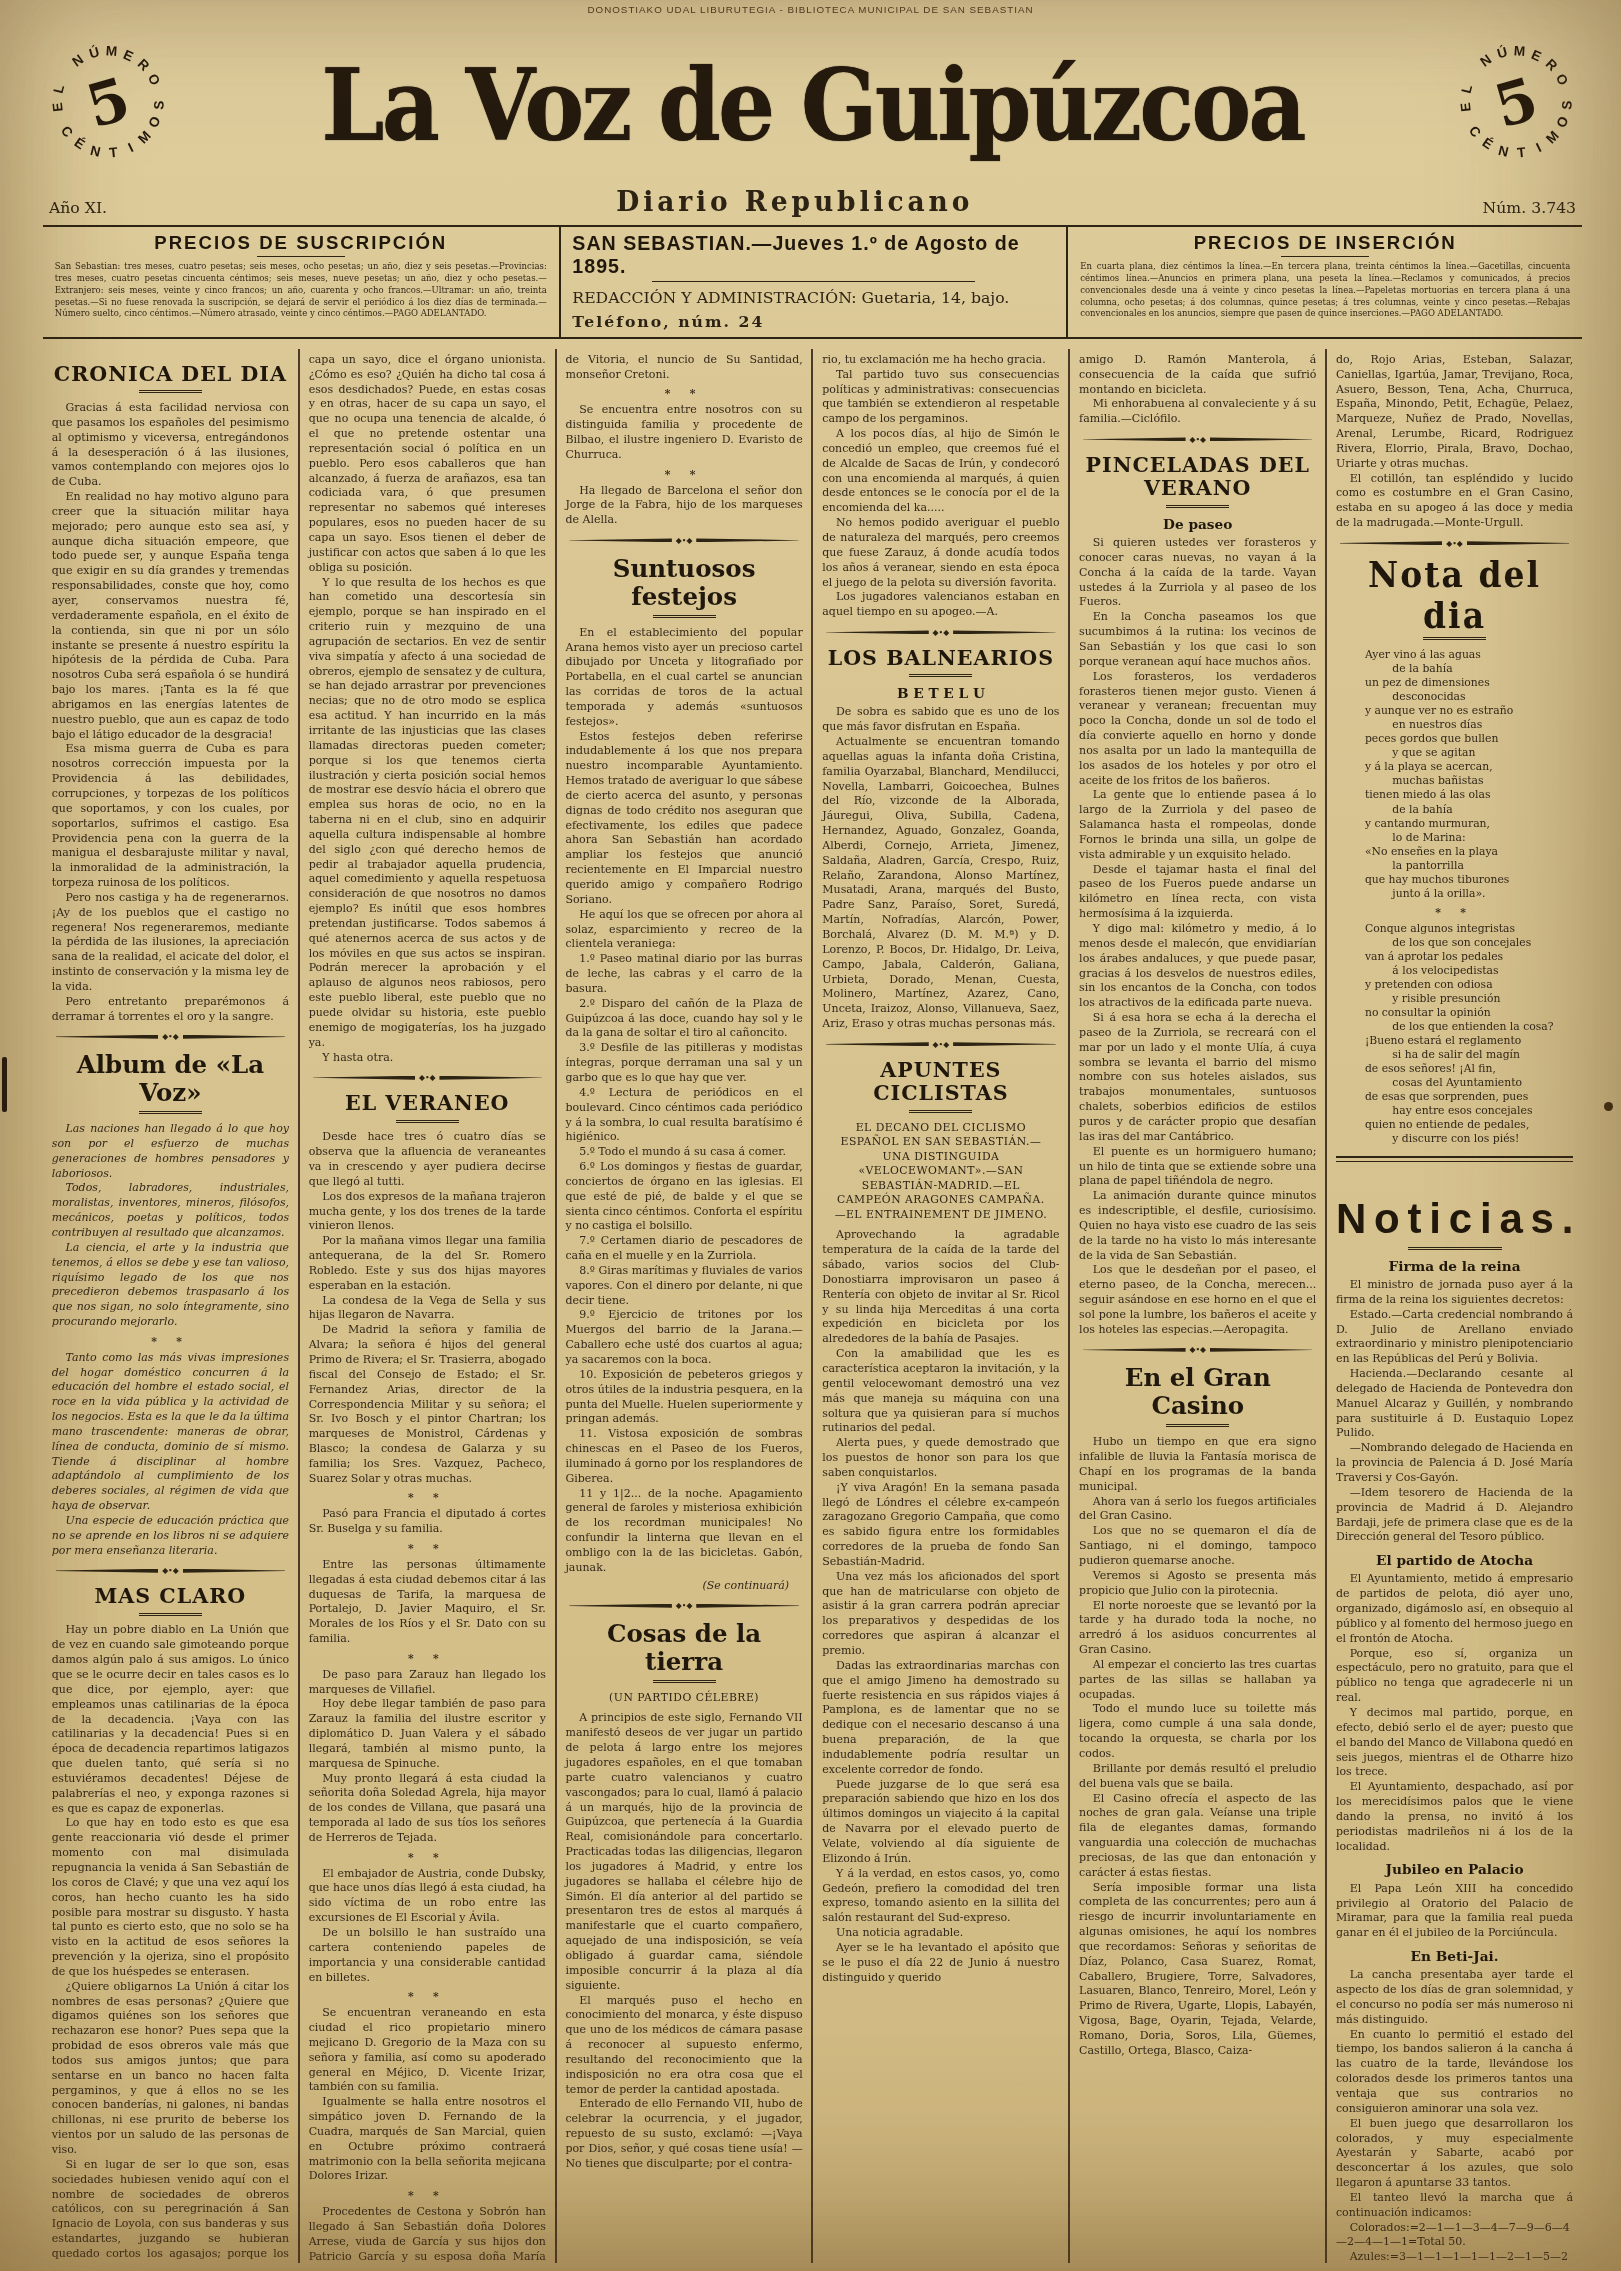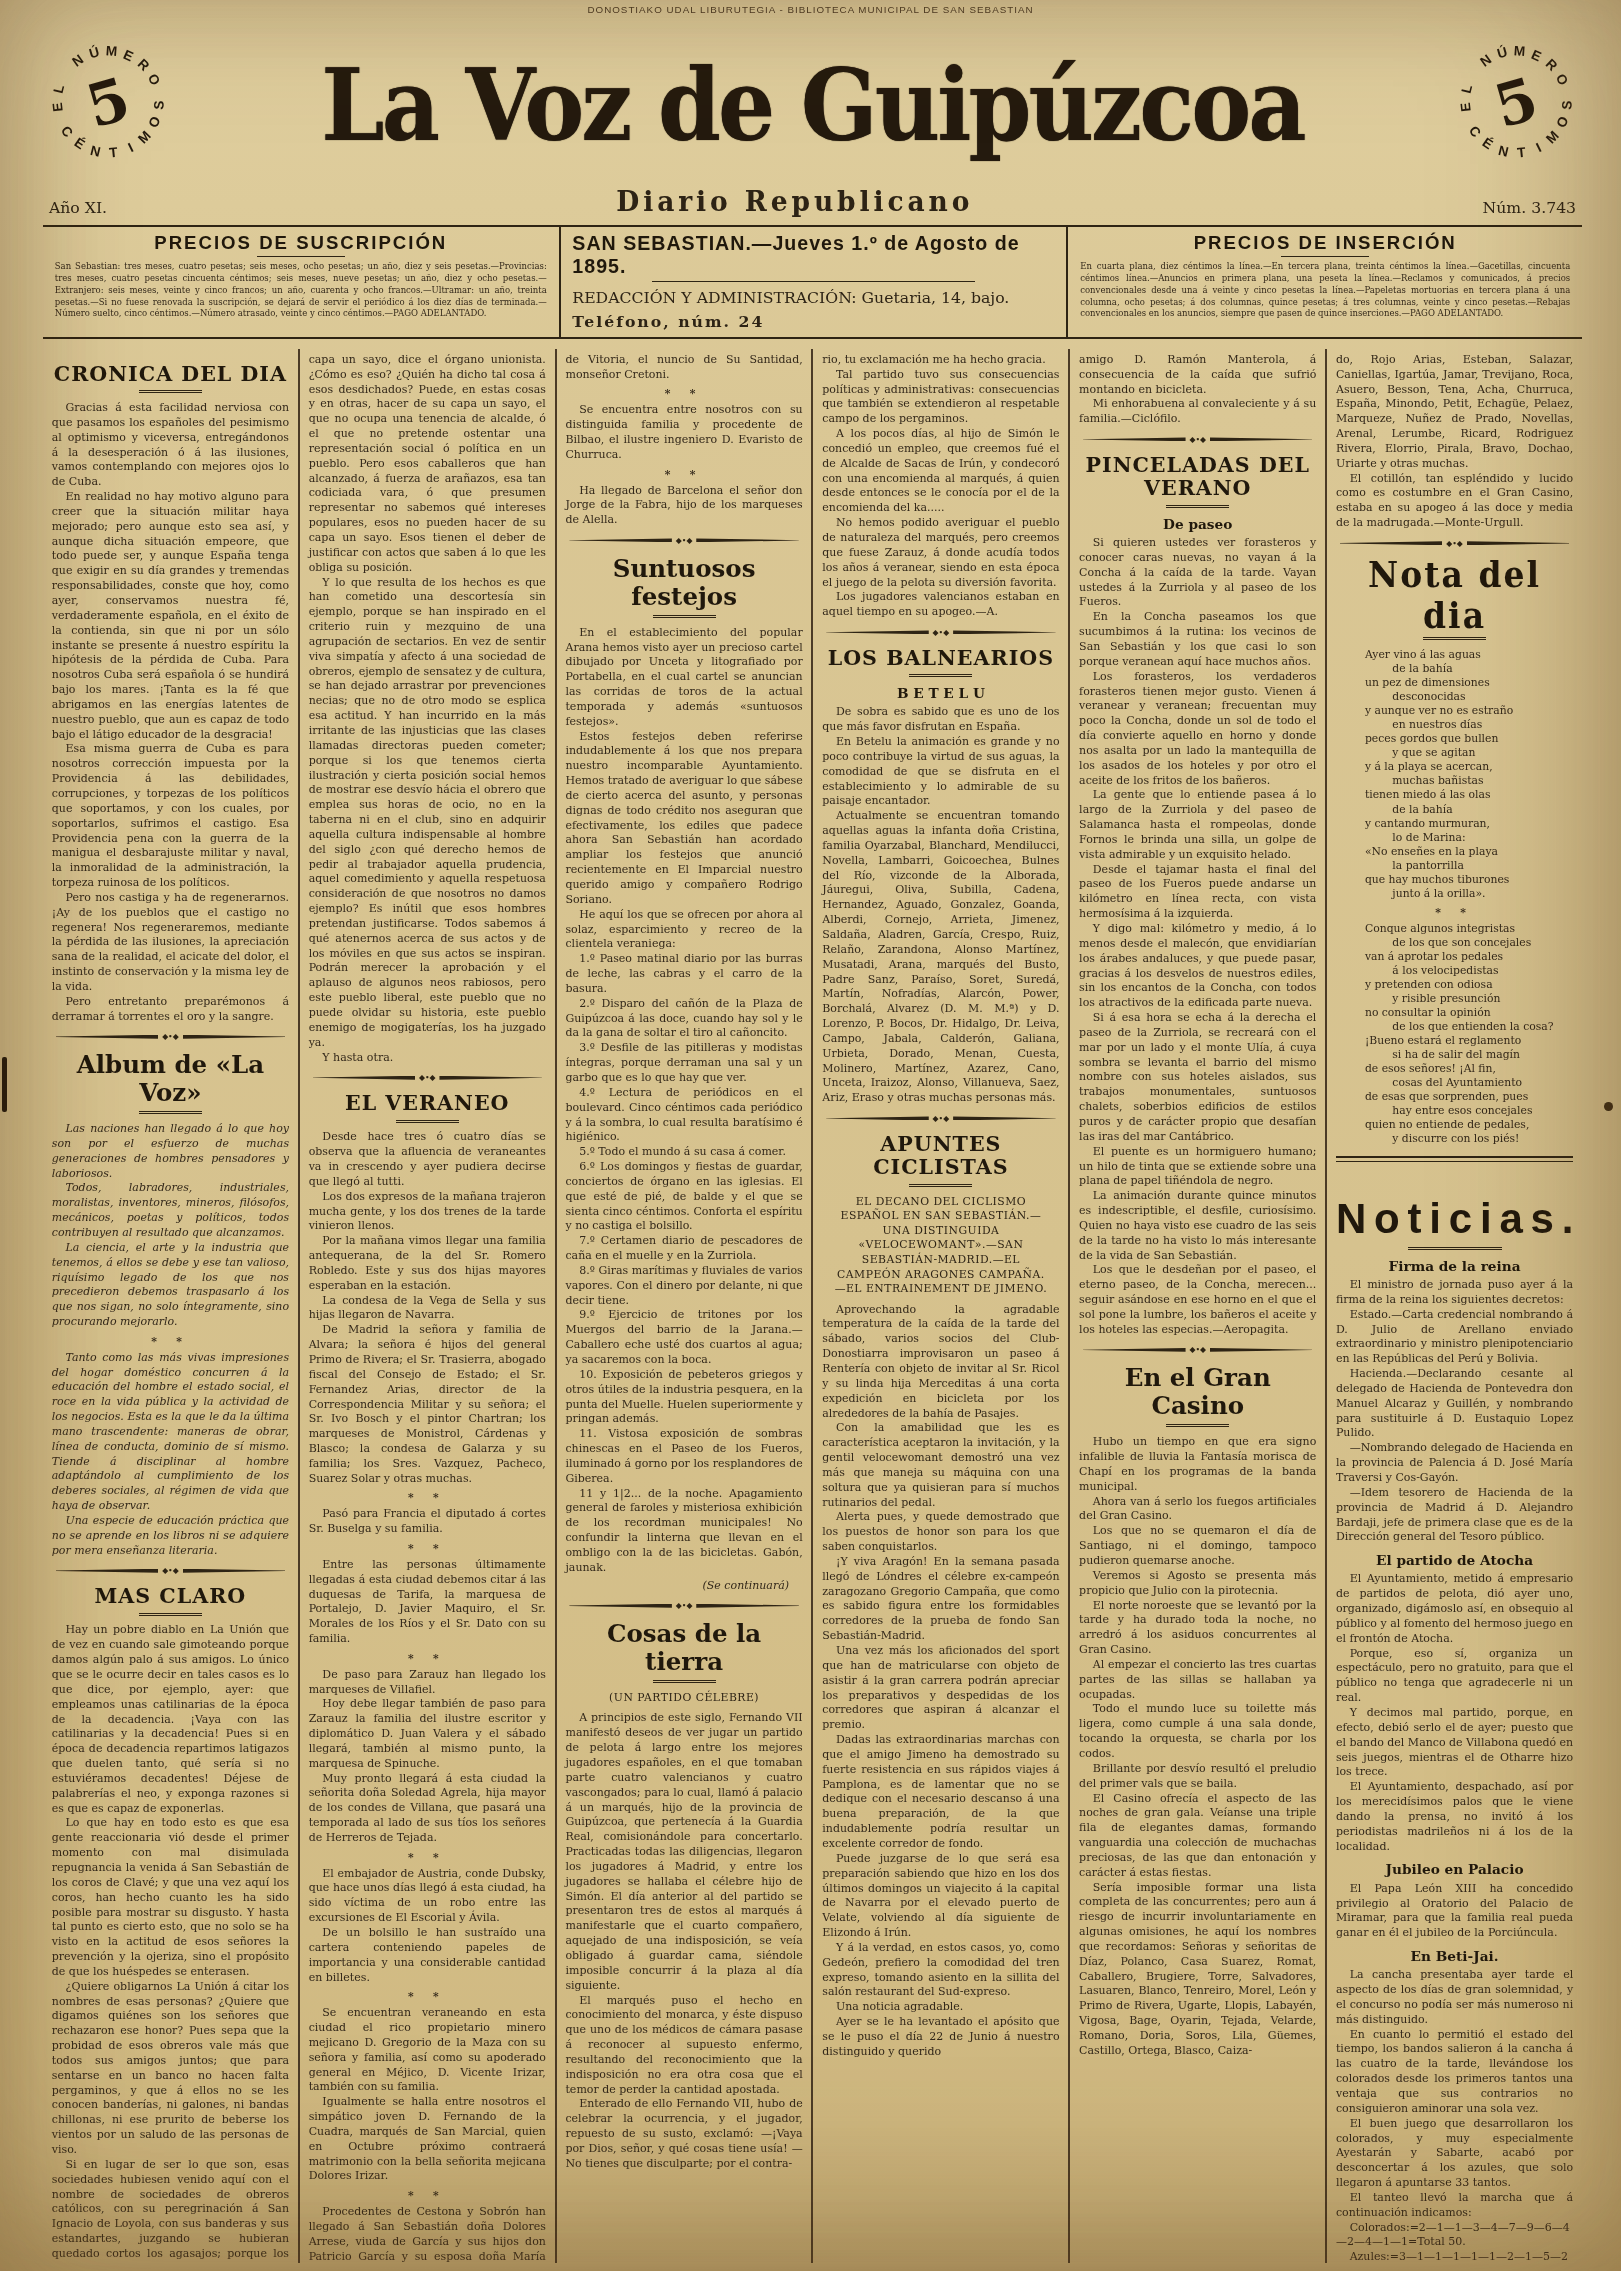--- a/index.html
+++ b/index.html
@@ -260,21 +260,20 @@
         <div class="p">Los jugadores valencianos estaban en aquel tiempo en su apogeo.—A.</div>
         <div class="orn">
           <span class="bar l"></span>
           <span class="gem">◆•◆</span>
           <span class="bar r"></span>
         </div>
         <div class="h1">LOS BALNEARIOS</div>
         <div class="hrule"></div>
         <div class="h2">B E T E L U</div>
         <div class="p">De sobra es sabido que es uno de los que más favor disfrutan en España.</div>
-        <div class="p">En Betelu la animación es grande y no poco contribuye la virtud de sus aguas, la comodidad de que se disfruta en el establecimiento y lo admirable de su paisaje encantador.</div>
         <div class="p">Actualmente se encuentran tomando aquellas aguas la infanta doña Cristina, familia Oyarzabal, Blanchard, Mendilucci, Novella, Lambarri, Goicoechea, Bulnes del Río, vizconde de la Alborada, Jáuregui, Oliva, Subilla, Cadena, Hernandez, Aguado, Gonzalez, Goanda, Alberdi, Cornejo, Arrieta, Jimenez, Saldaña, Aladren, García, Crespo, Ruiz, Relaño, Zarandona, Alonso Martínez, Musatadi, Arana, marqués del Busto, Padre Sanz, Paraíso, Soret, Suredá, Martín, Nofradías, Alarcón, Power, Borchalá, Alvarez (D. M. M.ª) y D. Lorenzo, P. Bocos, Dr. Hidalgo, Dr. Leiva, Campo, Jabala, Calderón, Galiana, Urbieta, Dorado, Menan, Cuesta, Molinero, Martínez, Azarez, Cano, Unceta, Iraizoz, Alonso, Villanueva, Saez, Ariz, Eraso y otras muchas personas más.</div>
         <div class="orn">
           <span class="bar l"></span>
           <span class="gem">◆•◆</span>
           <span class="bar r"></span>
         </div>
         <div class="h1">APUNTES CICLISTAS</div>
         <div class="hrule"></div>
         <div class="sc">EL DECANO DEL CICLISMO ESPAÑOL EN SAN SEBASTIÁN.—UNA DISTINGUIDA «VELOCEWOMANT».—SAN SEBASTIÁN-MADRID.—EL CAMPEÓN ARAGONES CAMPAÑA.—EL ENTRAINEMENT DE JIMENO.</div>
         <div class="p">Aprovechando la agradable temperatura de la caída de la tarde del sábado, varios socios del Club-Donostiarra improvisaron un paseo á Rentería con objeto de invitar al Sr. Ricol y su linda hija Merceditas á una corta expedición en bicicleta por los alrededores de la bahía de Pasajes.</div>
@@ -316,21 +315,21 @@
         </div>
         <div class="h1 lc">En el Gran Casino</div>
         <div class="hrule"></div>
         <div class="p">Hubo un tiempo en que era signo infalible de lluvia la Fantasía morisca de Chapí en los programas de la banda municipal.</div>
         <div class="p">Ahora van á serlo los fuegos artificiales del Gran Casino.</div>
         <div class="p">Los que no se quemaron el día de Santiago, ni el domingo, tampoco pudieron quemarse anoche.</div>
         <div class="p">Veremos si Agosto se presenta más propicio que Julio con la pirotecnia.</div>
         <div class="p">El norte noroeste que se levantó por la tarde y ha durado toda la noche, no arredró á los asiduos concurrentes al Gran Casino.</div>
         <div class="p">Al empezar el concierto las tres cuartas partes de las sillas se hallaban ya ocupadas.</div>
         <div class="p">Todo el mundo luce su toilette más ligera, como cumple á una sala donde, tocando la orquesta, se charla por los codos.</div>
-        <div class="p">Brillante por desvío resultó el preludio del primer vals que se baila.</div>
+        <div class="p">Brillante por demás resultó el preludio del buena vals que se baila.</div>
         <div class="p">El Casino ofrecía el aspecto de las noches de gran gala. Veíanse una triple fila de elegantes damas, formando vanguardia una colección de muchachas preciosas, de las que dan entonación y carácter á estas fiestas.</div>
         <div class="p">Sería imposible formar una lista completa de las concurrentes; pero aun á riesgo de incurrir involuntariamente en algunas omisiones, he aquí los nombres que recordamos: Señoras y señoritas de Díaz, Polanco, Casa Suarez, Romat, Caballero, Brugiere, Torre, Salvadores, Lasuaren, Blanco, Tenreiro, Morel, León y Primo de Rivera, Ugarte, Llopis, Labayén, Vigosa, Bage, Oyarin, Tejada, Velarde, Romano, Doria, Soros, Lila, Güemes, Castillo, Ortega, Blasco, Caiza-</div>
       </div>
       <div class="col">
         <div class="p noind">do, Rojo Arias, Esteban, Salazar, Caniellas, Igartúa, Jamar, Trevijano, Roca, Asuero, Besson, Tena, Acha, Churruca, España, Minondo, Petit, Echagüe, Pelaez, Marqueze, Nuñez de Prado, Novellas, Arenal, Lerumbe, Ricard, Rodriguez Rivera, Elorrio, Pirala, Bravo, Dochao, Uriarte y otras muchas.</div>
         <div class="p">El cotillón, tan espléndido y lucido como es costumbre en el Gran Casino, estaba en su apogeo á las doce y media de la madrugada.—Monte-Urgull.</div>
         <div class="orn">
           <span class="bar l"></span>
           <span class="gem">◆•◆</span>
           <span class="bar r"></span>

